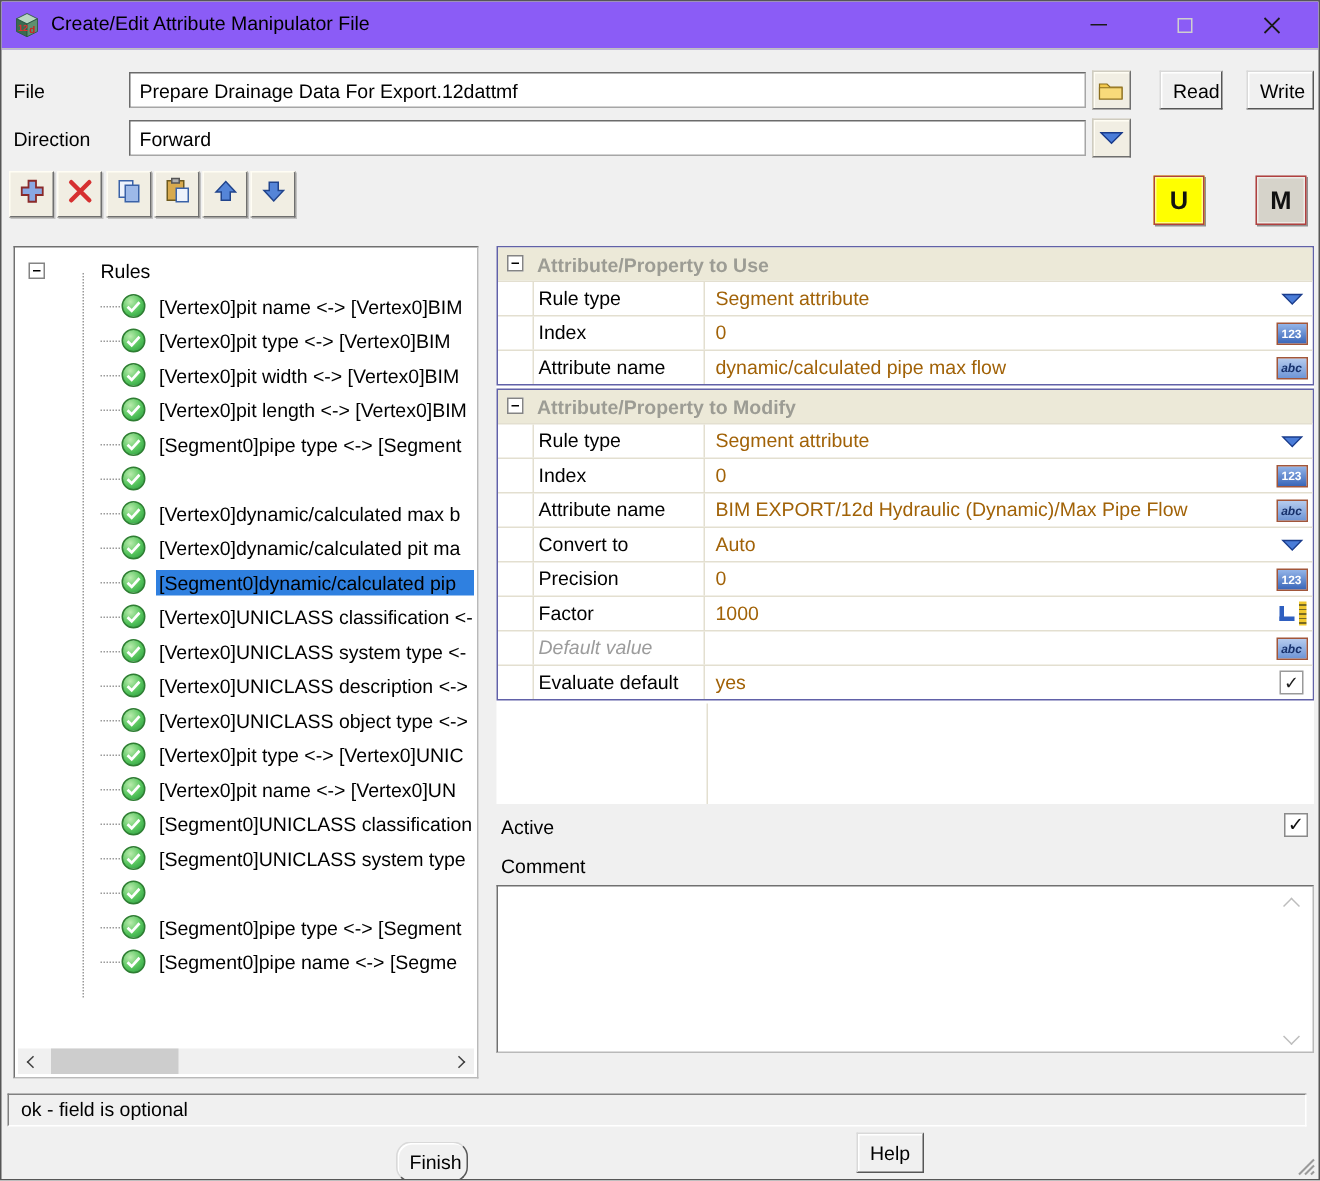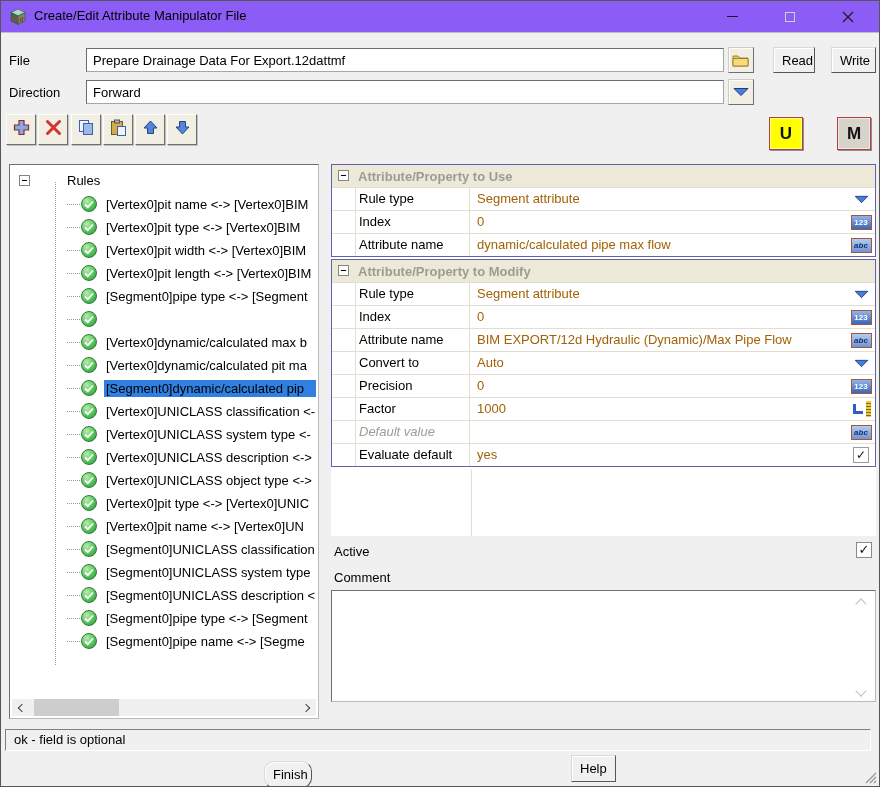--- a/index.html
+++ b/index.html
@@ -314,21 +314,20 @@
             </svg>
           </span>
           <span class="tree-item-label">[Segment0]UNICLASS system type</span>
         </div>
         <div class="tree-item">
           <span class="rule-icon">
             <svg width="10" height="9" viewBox="0 0 10 9">
               <polyline points="1,4.5 3.8,7.2 9,1.5" fill="none" stroke="#fff" stroke-width="1.8"></polyline>
             </svg>
           </span>
-          <span class="tree-item-label">[Segment0]UNICLASS description &lt;</span>
         </div>
         <div class="tree-item">
           <span class="rule-icon">
             <svg width="10" height="9" viewBox="0 0 10 9">
               <polyline points="1,4.5 3.8,7.2 9,1.5" fill="none" stroke="#fff" stroke-width="1.8"></polyline>
             </svg>
           </span>
           <span class="tree-item-label">[Segment0]pipe type &lt;-&gt; [Segment</span>
         </div>
         <div class="tree-item">

